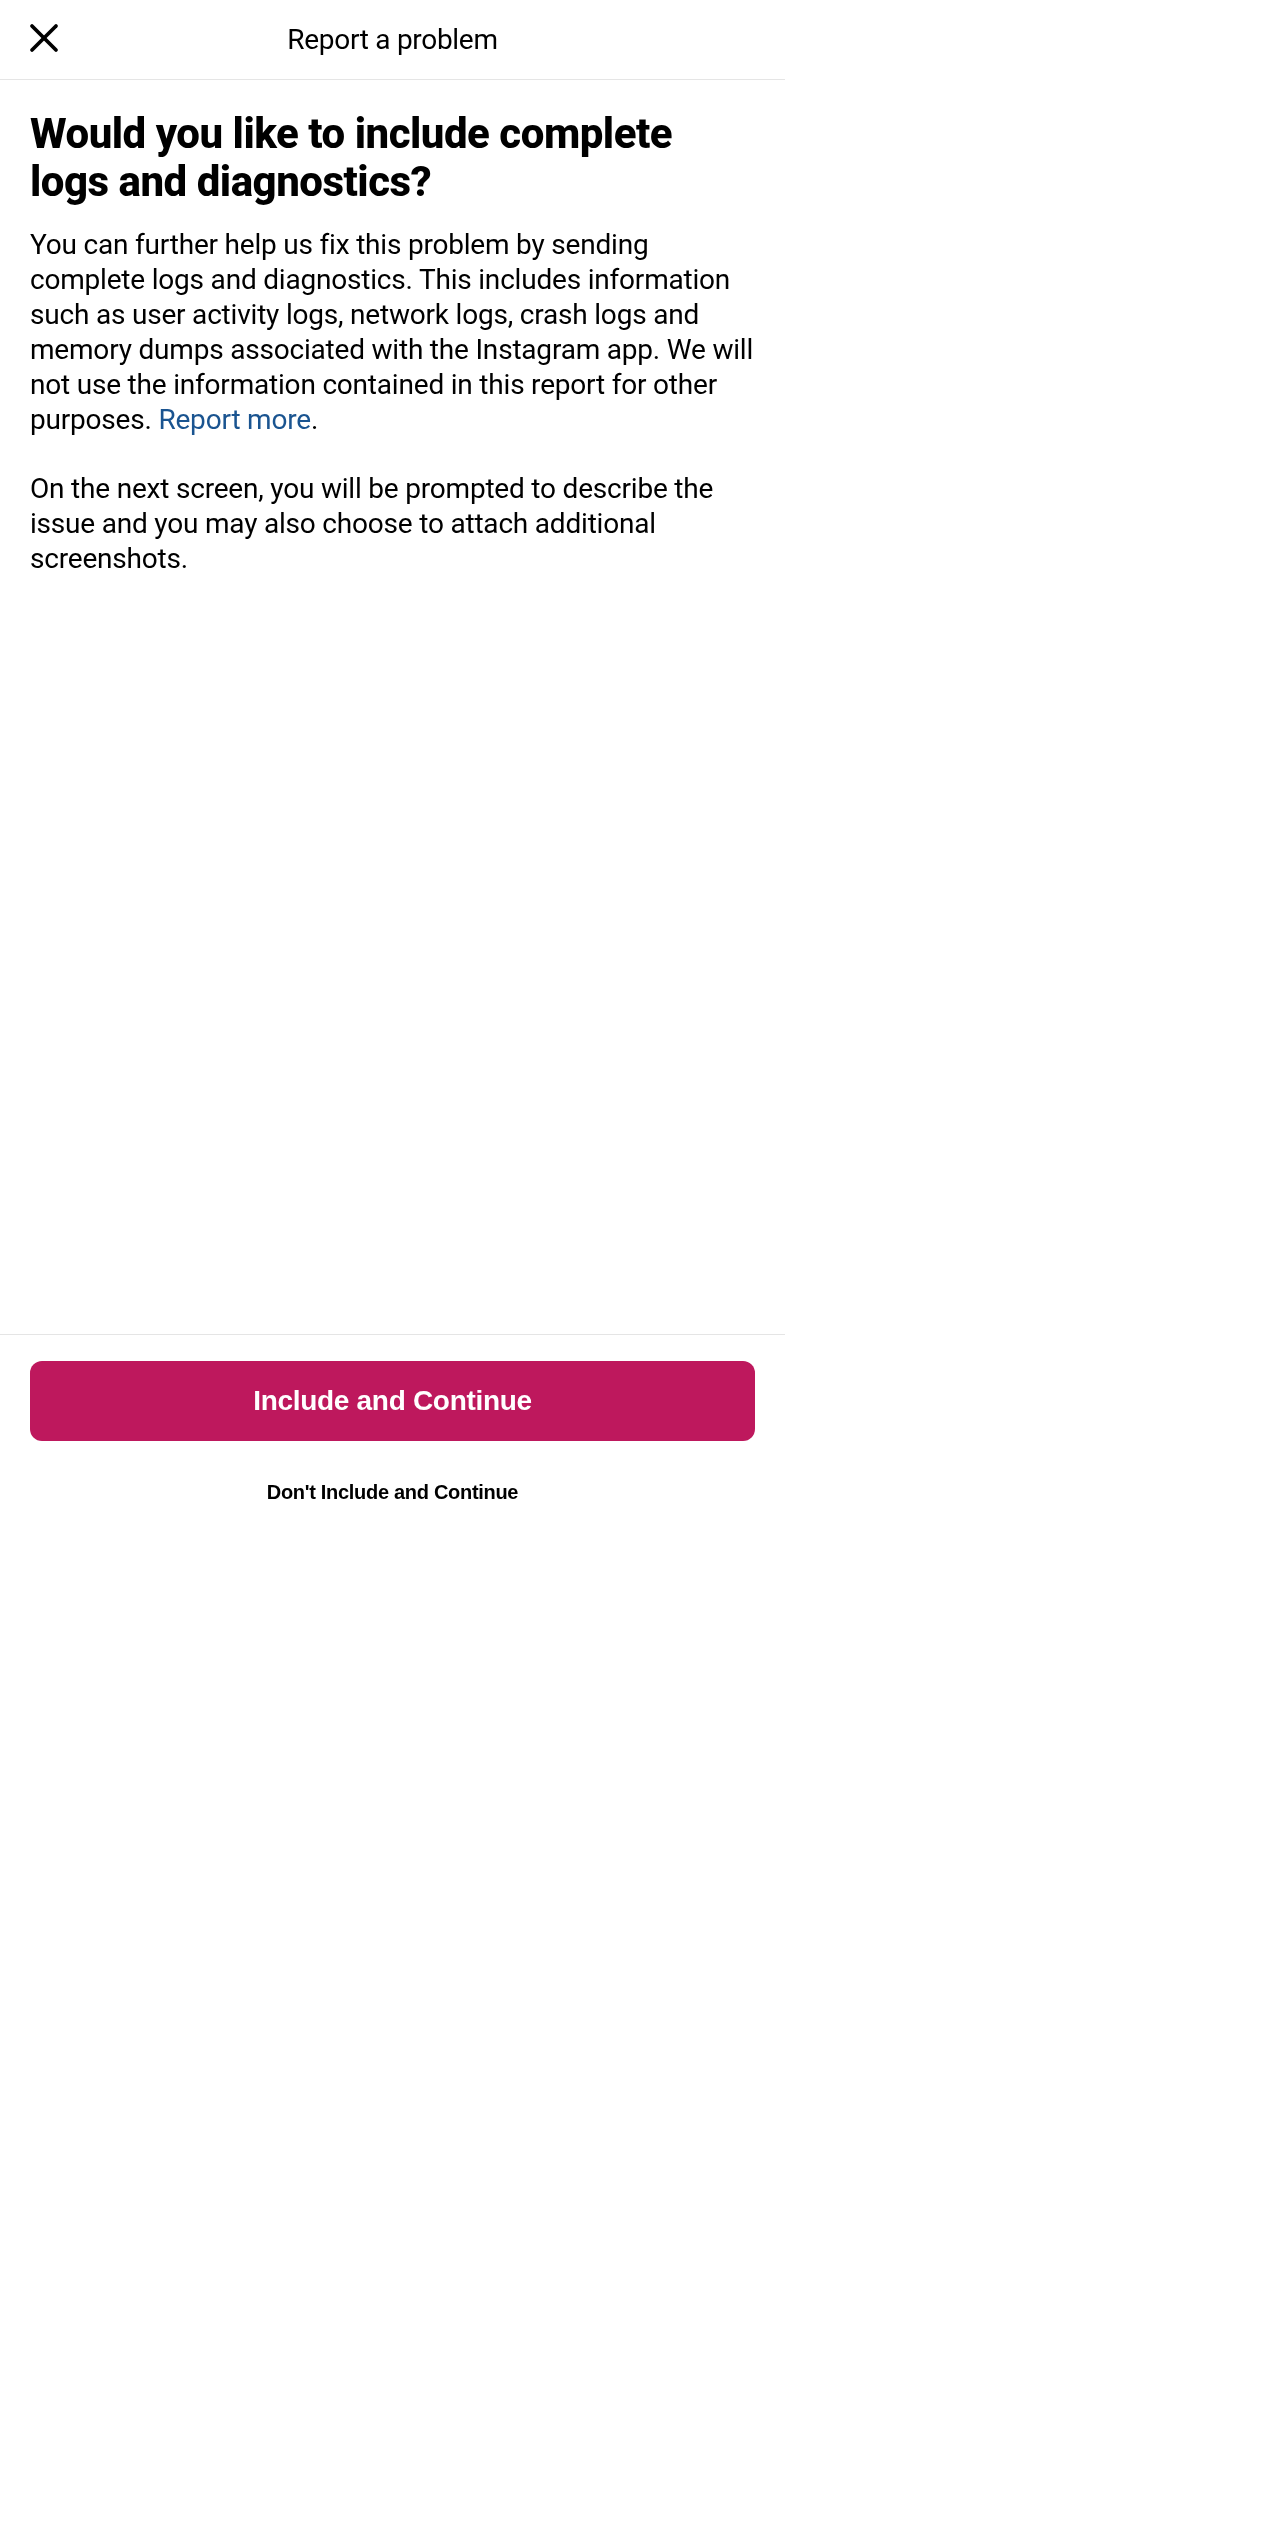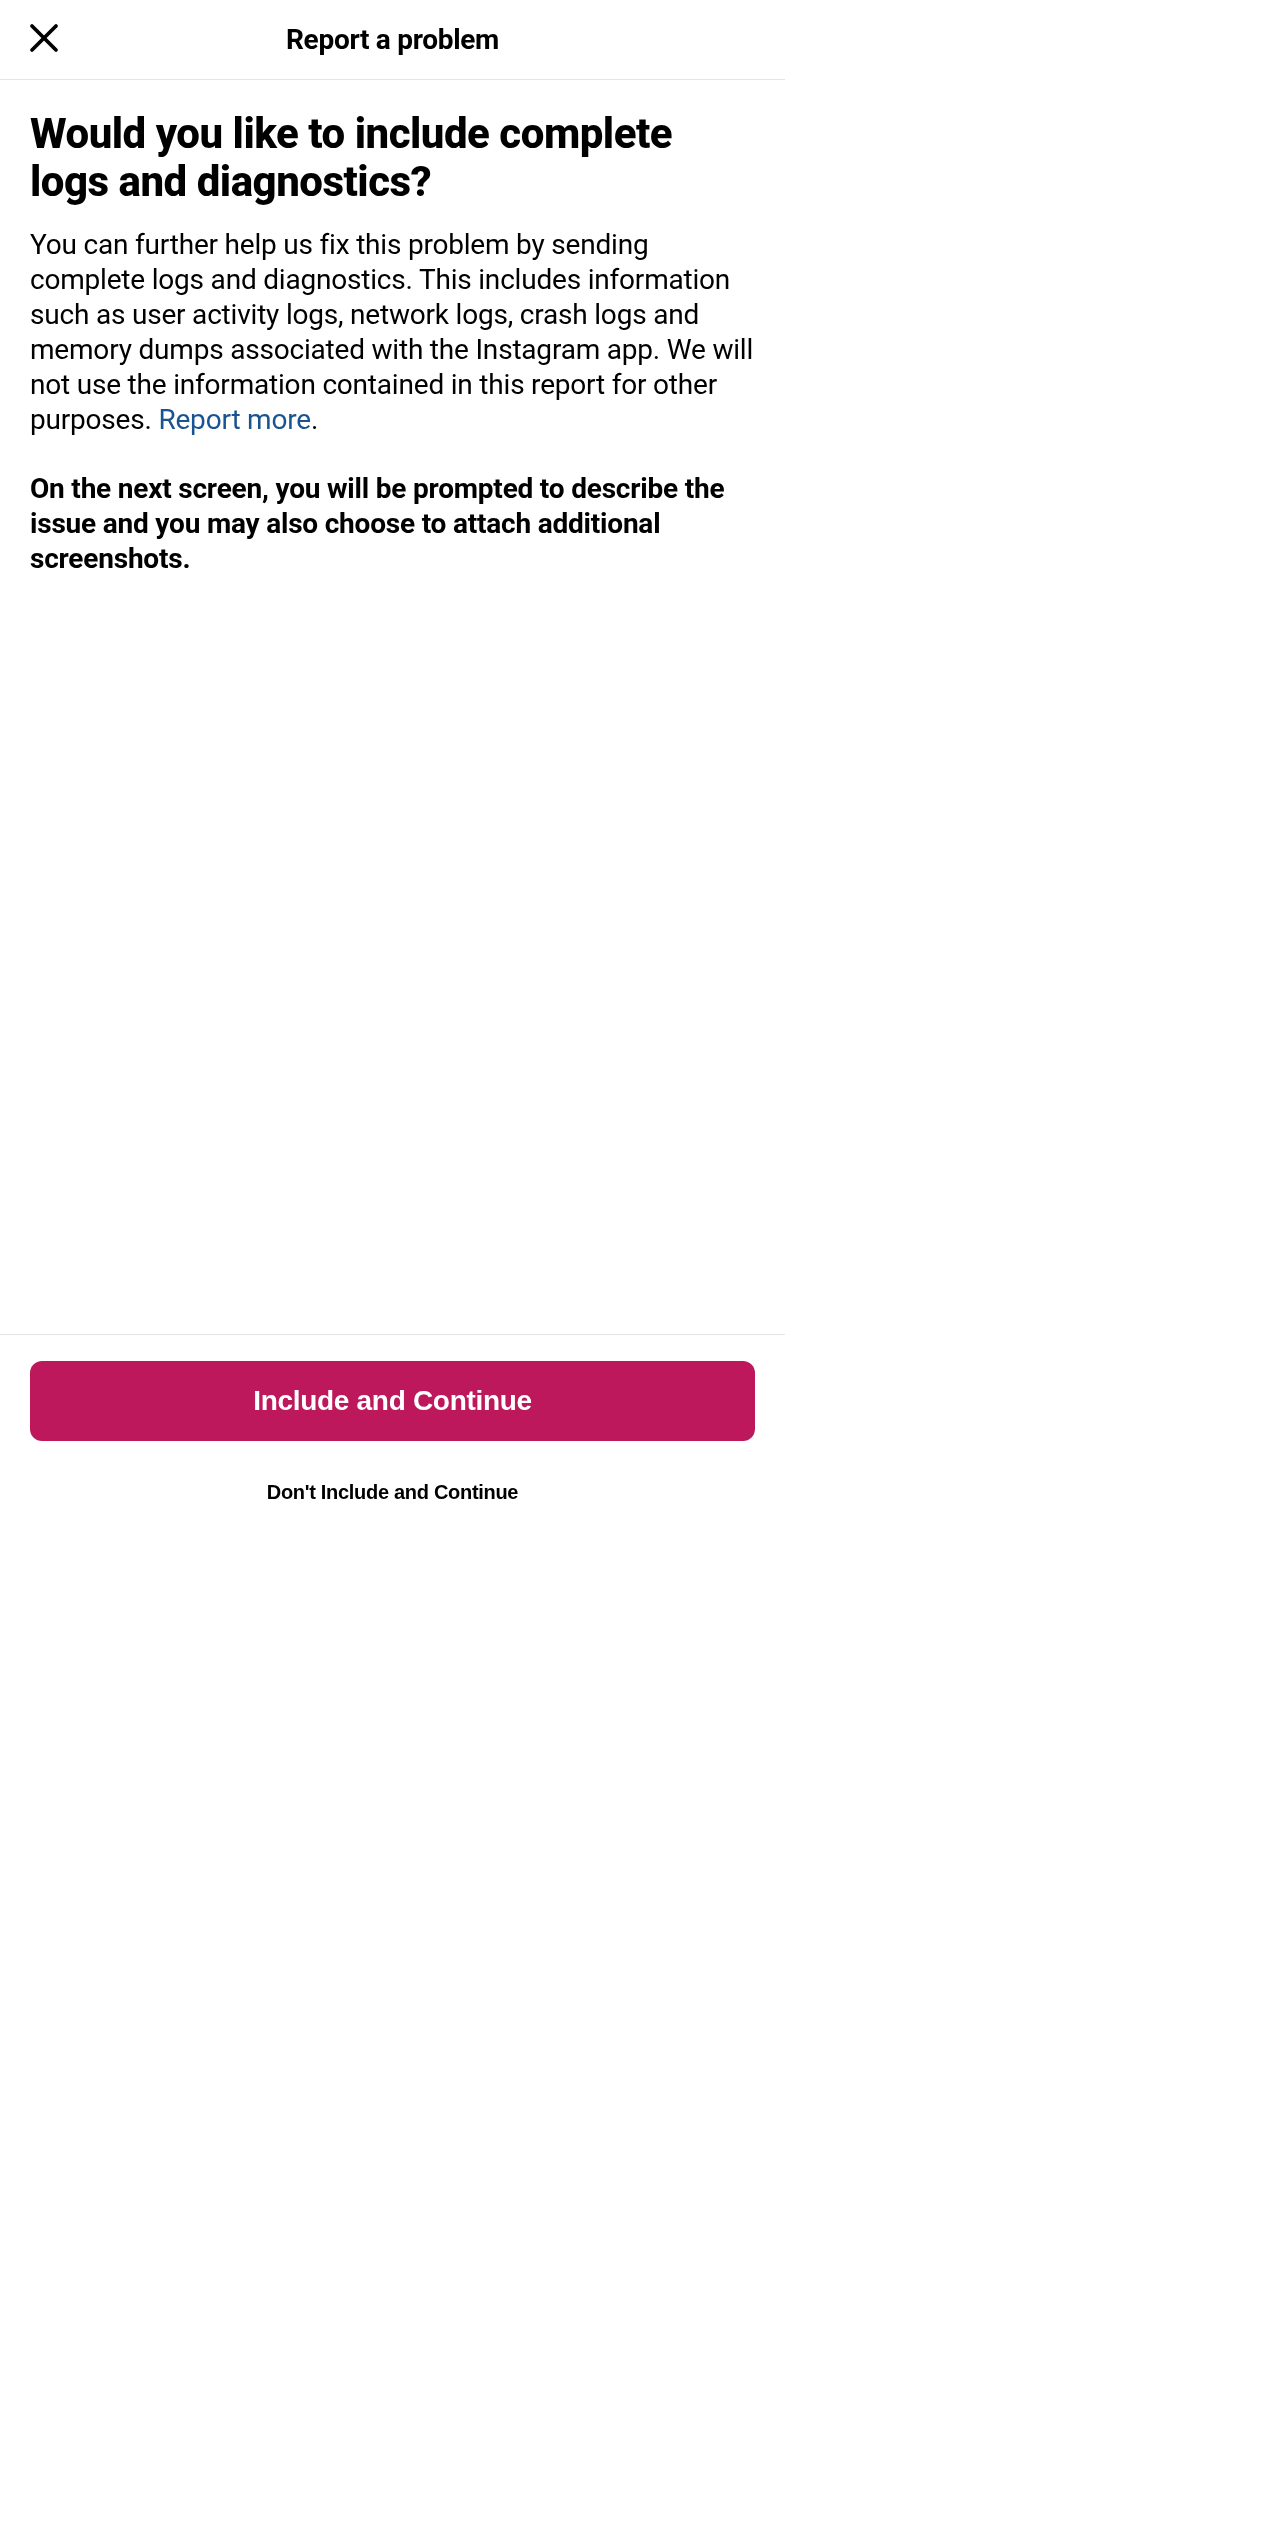--- a/index.html
+++ b/index.html
@@ -34,21 +34,21 @@
       align-items: center;
       justify-content: center;
       cursor: pointer;
     }
     .close-btn svg {
       width: 36px;
       height: 36px;
     }
     .header-title {
       font-size: 28px;
-      font-weight: 700;
+      font-weight: 400;
       color: #000;
       letter-spacing: -0.3px;
     }
     .content {
       flex: 1;
       padding: 30px 30px 20px 30px;
       overflow-y: auto;
     }
     .question-title {
       font-size: 42px;
@@ -60,21 +60,20 @@
     }
     .paragraph {
       font-size: 28px;
       color: #000;
       line-height: 1.25;
       margin-bottom: 34px;
       letter-spacing: -0.2px;
     }
     .paragraph:last-child {
       margin-bottom: 0;
-      font-weight: bold;
     }
     .learn-more-link {
       color: #1a5490;
       cursor: pointer;
     }
     .footer {
       padding: 26px 30px 28px 30px;
       border-top: 1px solid #e5e5e5;
     }
     .primary-btn {

